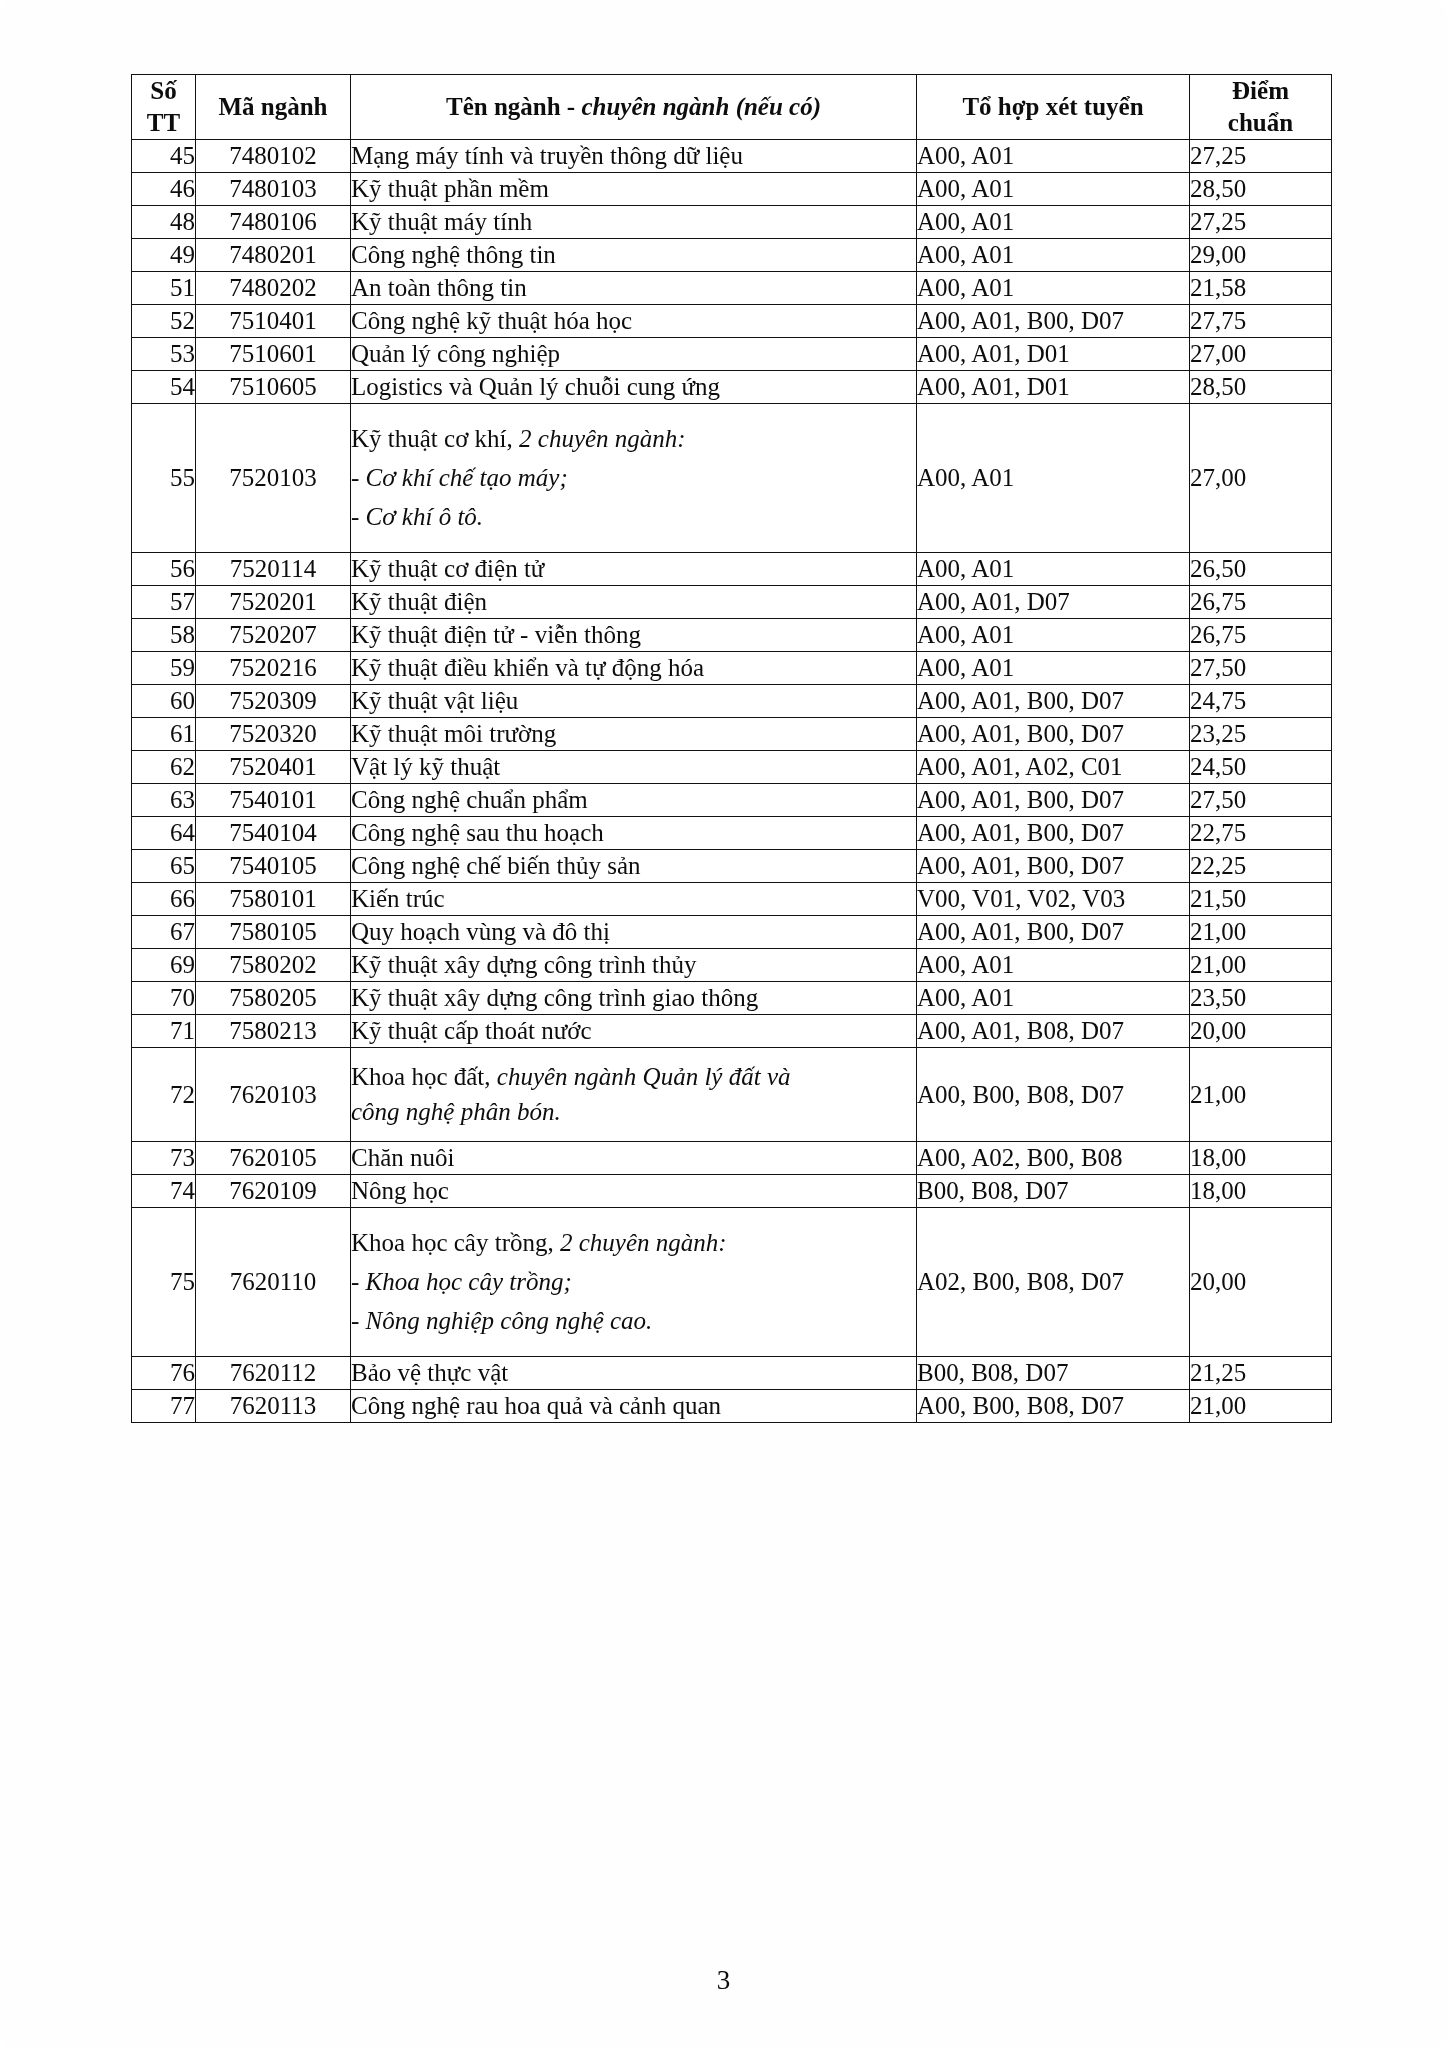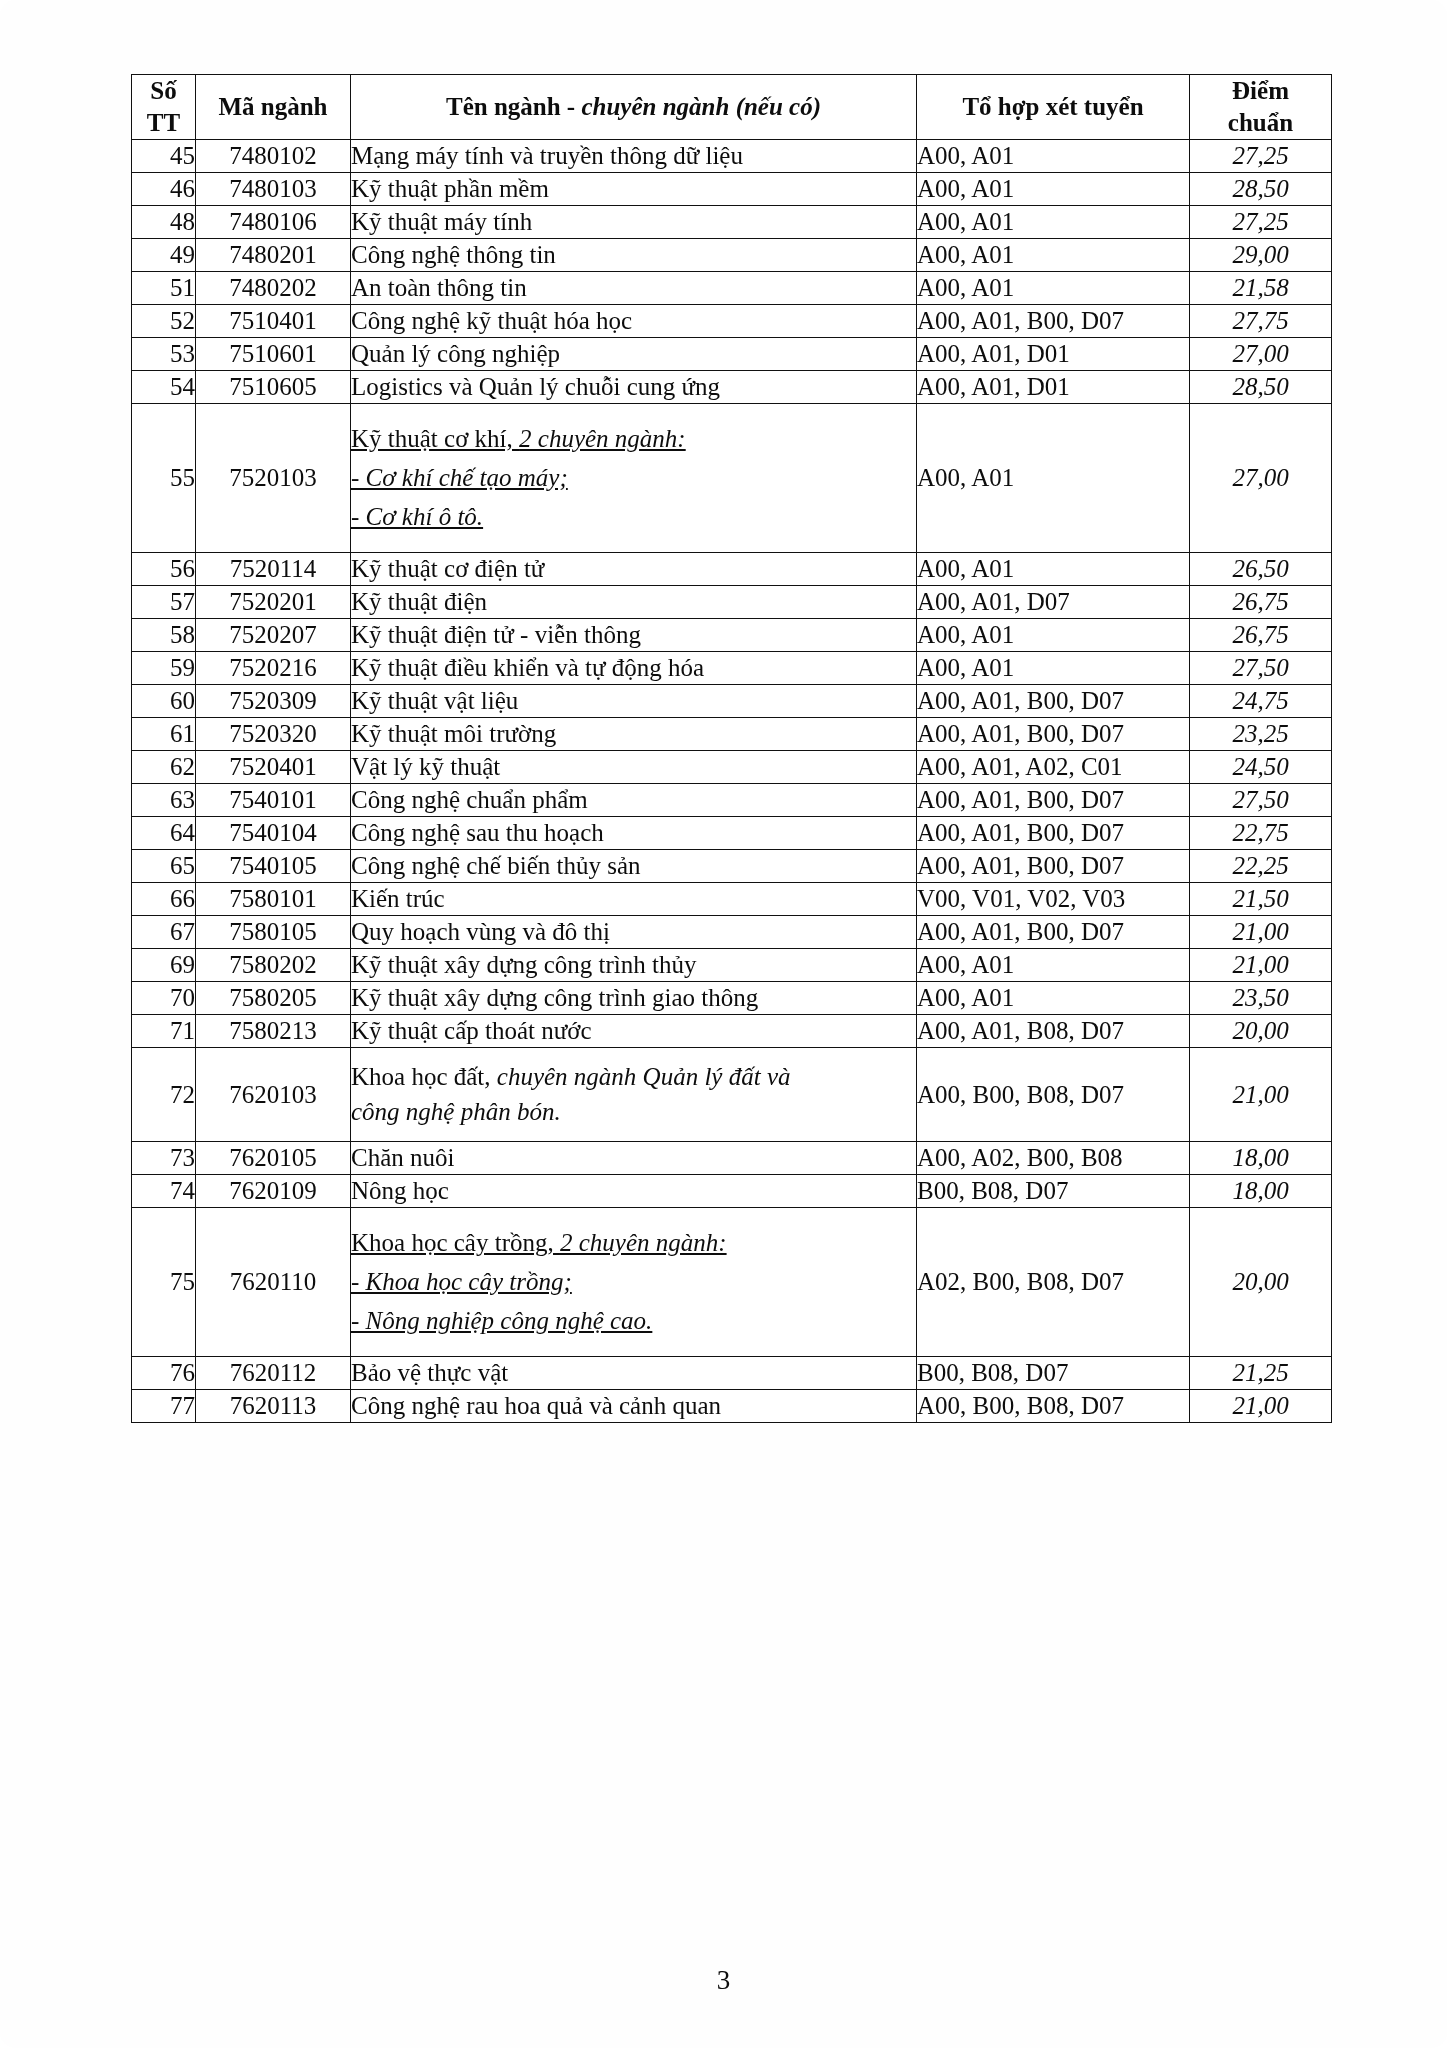--- a/index.html
+++ b/index.html
@@ -72,30 +72,29 @@
     text-align: left;
     padding: 7px 10px 7px 12px;
     font-size: 25px;
   }
   td.th {
     text-align: left;
     padding: 7px 6px 7px 10px;
     font-size: 25px;
   }
   td.dc {
-    text-align: center;
+    text-align: left;
     padding: 7px 0;
     font-size: 25px;
-    font-style: italic;
   }
   td.ten .it { font-style: italic; }
   td.ten .bit { font-style: italic; font-weight: bold; }
   td.ten .ln { display: block; }
   td.ten.multi { padding-top: 12px; padding-bottom: 12px; }
-  td.ten.multi .ln { margin: 7px 0; text-decoration: underline; }
+  td.ten.multi .ln { margin: 7px 0; }
   td.ten.wrap2 { padding-top: 10px; padding-bottom: 10px; }
   td.ten.wrap2 .ln { margin: 3px 0; }
 
   .page-number {
     position: absolute;
     left: 0;
     right: 0;
     top: 1965px;
     text-align: center;
     font-size: 27px;

